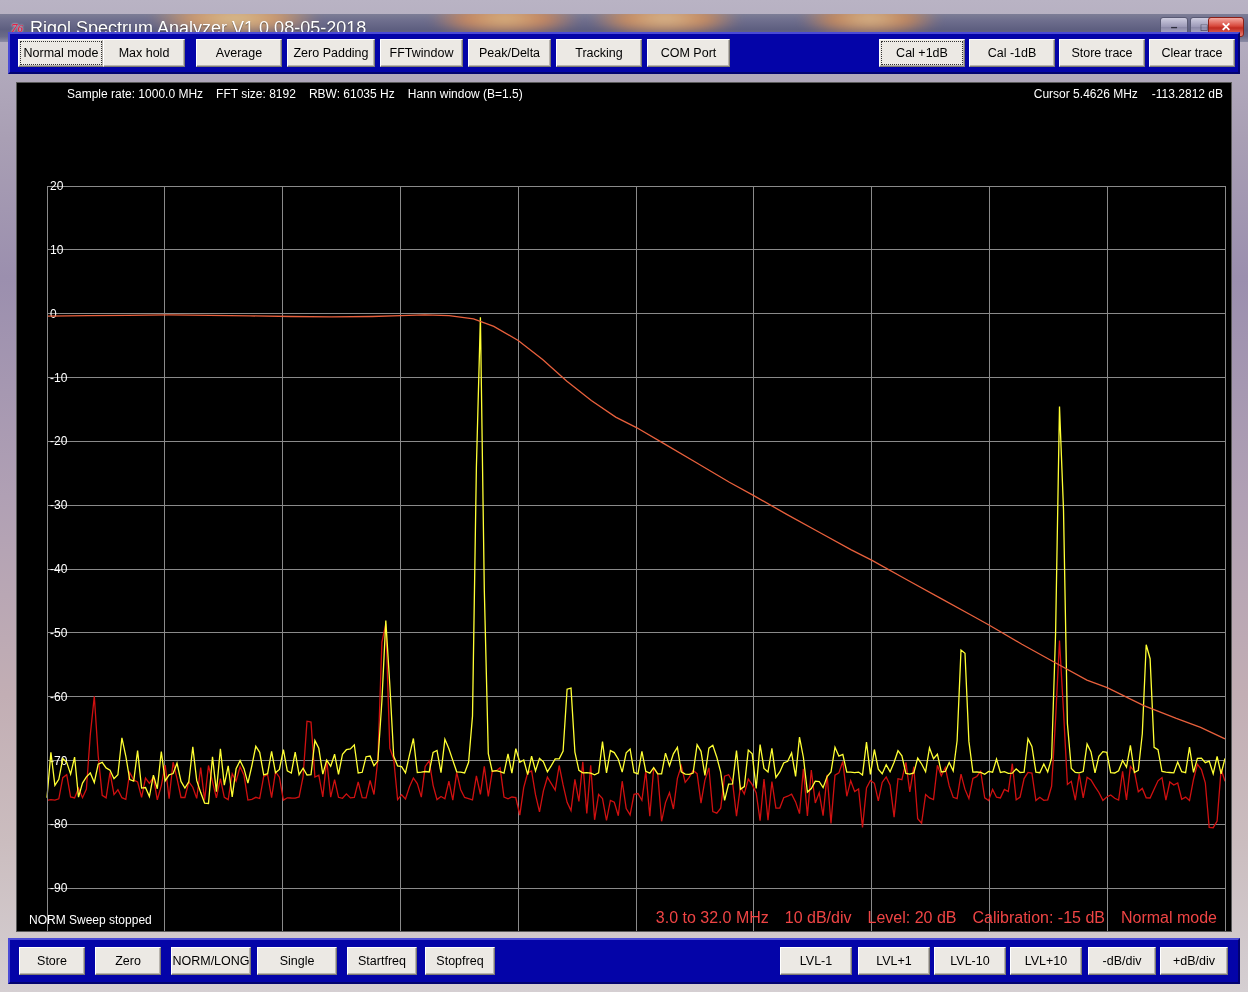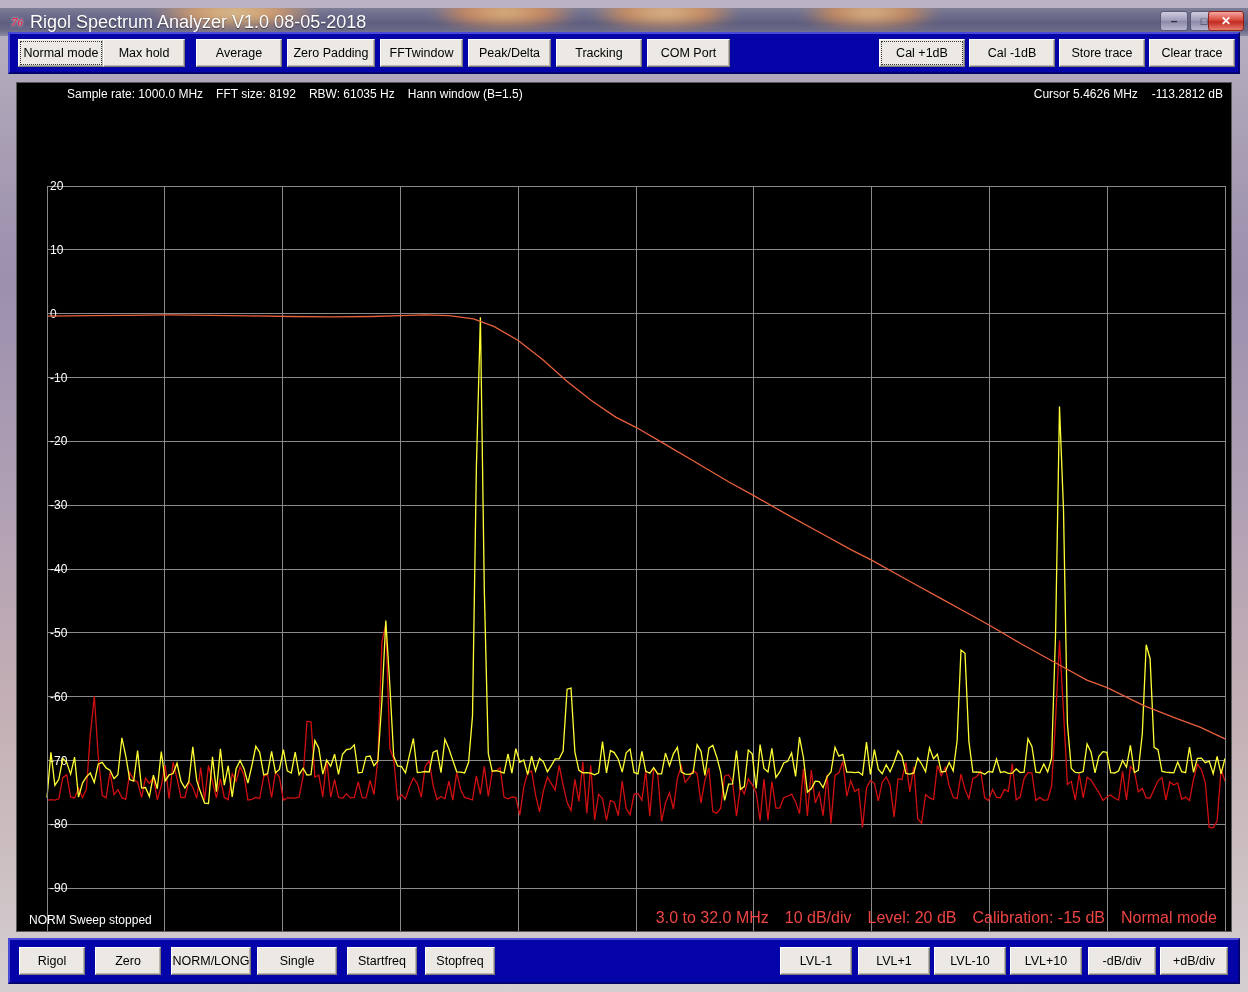--- a/index.html
+++ b/index.html
@@ -2,21 +2,21 @@
 <html><head>
 <meta charset="utf-8">
 <style>
   html,body{margin:0;padding:0;background:#0d0d0d;}
   body{width:1248px;height:992px;overflow:hidden;font-family:"Liberation Sans",sans-serif;}
 
   
   #app-window{position:absolute;left:0;top:0;width:1248px;height:992px;
     background:linear-gradient(180deg,#b9b3c4 0%, #a99fb4 14%, #9b8fae 28%, #b0a0b4 50%, #c2aeb4 70%, #cbbdbf 85%, #d5cfd2 100%);
     box-sizing:border-box;}
-  #titlebar{position:absolute;left:0;top:8px;width:1248px;height:28px;
+  #titlebar{position:absolute;left:0;top:14px;width:1248px;height:28px;
     background:linear-gradient(180deg,#7d7e96 0%,#6f6f8e 22%,#5e5f80 55%,#6a6a88 80%,#8c8ca4 100%);
     overflow:hidden;}
   
   .glow{position:absolute;top:-12px;height:34px;border-radius:50%;filter:blur(6px);opacity:.75;}
   #glow1{left:150px;width:170px;background:radial-gradient(ellipse at center,#ffe9a0 0%,#f0a860 38%,rgba(110,110,140,0) 72%);}
   #glow2{left:430px;width:150px;background:radial-gradient(ellipse at center,#ffd98a 0%,#e58f4e 40%,rgba(110,110,140,0) 72%);}
   #glow3{left:590px;width:150px;background:radial-gradient(ellipse at center,#ffe0a0 0%,#e8964f 40%,rgba(110,110,140,0) 72%);}
   #glow4{left:800px;width:140px;background:radial-gradient(ellipse at center,#ffdf9c 0%,#e0904c 40%,rgba(110,110,140,0) 72%);}
   #title-icon{position:absolute;left:8px;top:5px;width:18px;height:18px;
     font-size:13px;font-weight:bold;color:#e0244a;line-height:18px;text-align:center;
@@ -195,21 +195,21 @@
             <line x1="1208" y1="103" x2="1208" y2="869" stroke="#8a8a8a" stroke-width="1" shape-rendering="crispEdges"></line>
           </g>
         </svg>
       </div>
     <div id="ftr-left">NORM Sweep stopped</div>
     <div id="ftr-right"><span>3.0 to 32.0 MHz</span><span>10 dB/div</span><span>Level: 20 dB</span><span>Calibration: -15 dB</span><span>Normal mode</span></div>
   </div>
 
   <div class="bluebar" id="bottombar">
       <div class="btn" style="left: 9px; top: 7px; width: 66px; height: 28px;">
-        <span>Rigol</span>
+        <span>Store</span>
       </div>
       <div class="btn" style="left: 85px; top: 7px; width: 66px; height: 28px;">
         <span>Zero</span>
       </div>
       <div class="btn" style="left: 161px; top: 7px; width: 80px; height: 28px;">
         <span>NORM/LONG</span>
       </div>
       <div class="btn" style="left: 247px; top: 7px; width: 80px; height: 28px;">
         <span>Single</span>
       </div>

